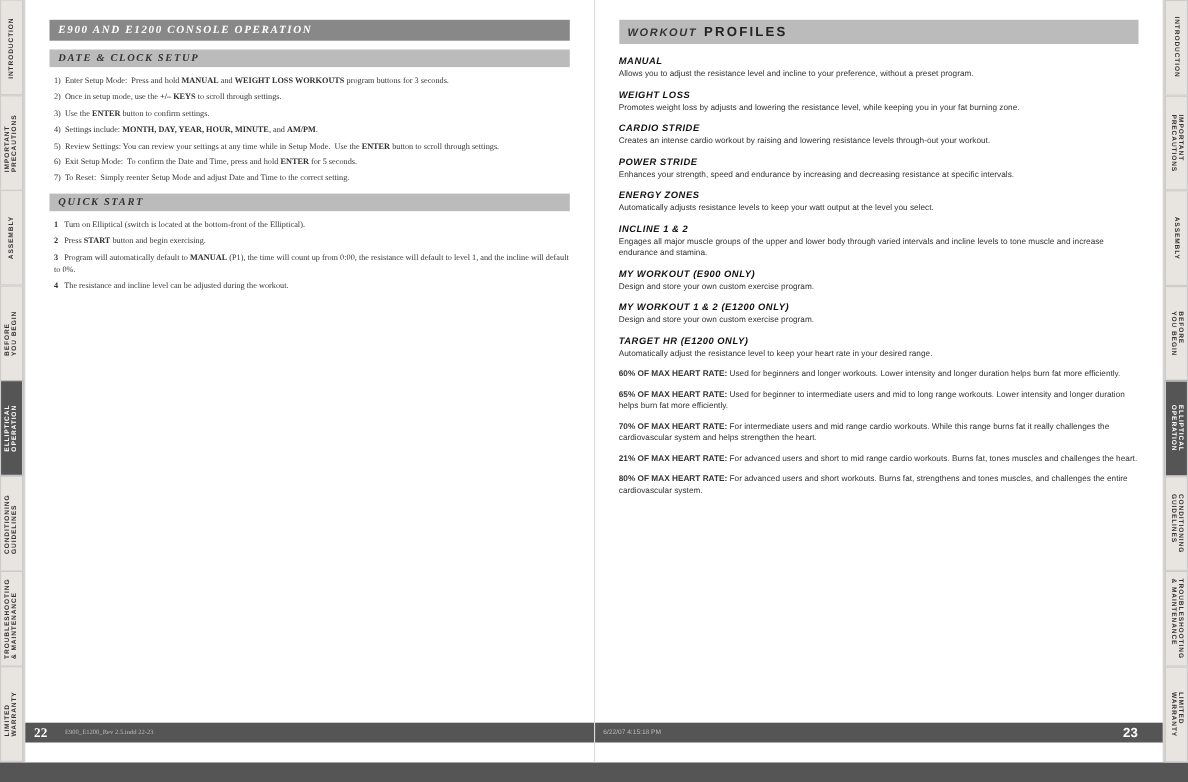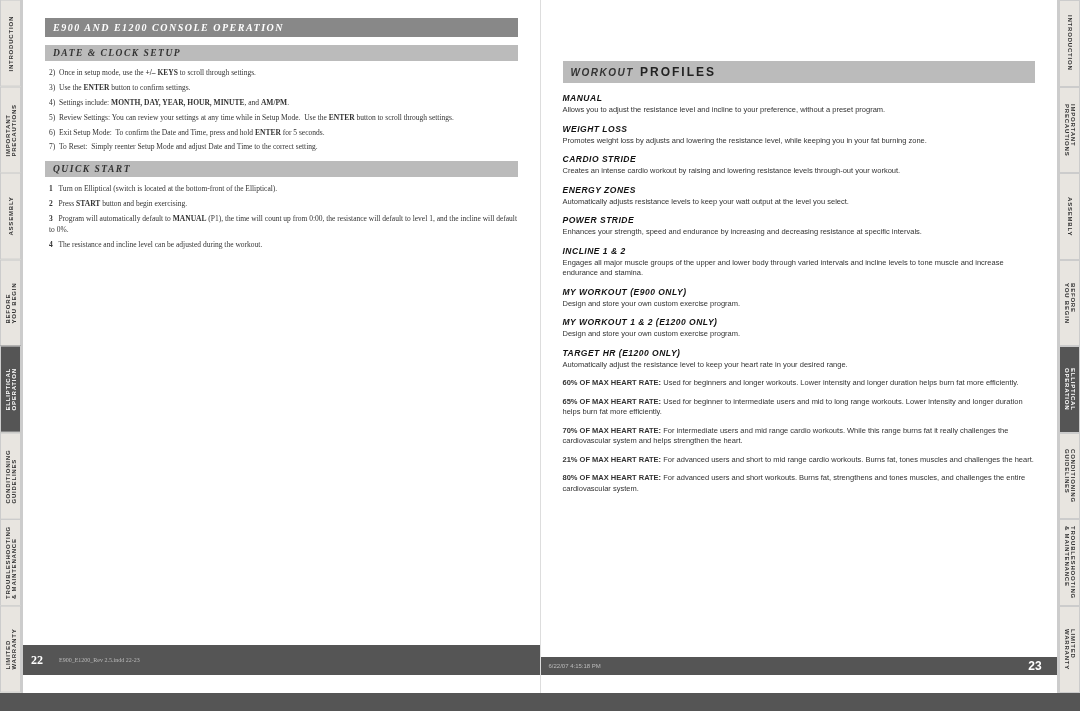--- a/index.html
+++ b/index.html
@@ -82,21 +82,20 @@
       border-right: 1px solid #ddd;
       position: relative;
       font-family: Liberation Serif, serif;
     }
 
     
     .right-page {
       flex: 1;
       padding: 18px 22px 12px 22px;
       position: relative;
-      margin-top: 43px;
     }
 
     
     .main-header {
       background: #888;
       color: white;
       font-style: italic;
       font-weight: bold;
       font-size: 10px;
       letter-spacing: 1.5px;
@@ -167,38 +166,39 @@
     <div class="side-tab" style="transform: rotate(180deg); font-size:6px;">LIMITED<br>WARRANTY</div>
   </div>
 
   <div class="main-content">
 
     <div class="left-page">
       <div class="main-header">E900 AND E1200 CONSOLE OPERATION</div>
       <div class="sub-header">DATE &amp; CLOCK SETUP</div>
 
       <div class="content-section">
+        <div class="list-item">1)&nbsp;&nbsp;Enter Setup Mode:&nbsp; Press and hold <b>MANUAL</b> and <b>WEIGHT LOSS WORKOUTS</b> program buttons for 3 seconds.</div>
         <div class="list-item">2)&nbsp;&nbsp;Once in setup mode, use the <b>+/– KEYS</b> to scroll through settings.</div>
         <div class="list-item">3)&nbsp;&nbsp;Use the <b>ENTER</b> button to confirm settings.</div>
         <div class="list-item">4)&nbsp;&nbsp;Settings include: <b>MONTH, DAY, YEAR, HOUR, MINUTE</b>, and <b>AM/PM</b>.</div>
         <div class="list-item">5)&nbsp;&nbsp;Review Settings: You can review your settings at any time while in Setup Mode.&nbsp; Use the <b>ENTER</b> button to scroll through settings.</div>
         <div class="list-item">6)&nbsp;&nbsp;Exit Setup Mode:&nbsp; To confirm the Date and Time, press and hold <b>ENTER</b> for 5 seconds.</div>
         <div class="list-item">7)&nbsp;&nbsp;To Reset:&nbsp; Simply reenter Setup Mode and adjust Date and Time to the correct setting.</div>
       </div>
 
       <div class="sub-header">QUICK START</div>
 
       <div class="content-section">
         <div class="list-item"><b>1</b>&nbsp;&nbsp;&nbsp;Turn on Elliptical (switch is located at the bottom-front of the Elliptical).</div>
         <div class="list-item"><b>2</b>&nbsp;&nbsp;&nbsp;Press <b>START</b> button and begin exercising.</div>
         <div class="list-item"><b>3</b>&nbsp;&nbsp;&nbsp;Program will automatically default to <b>MANUAL</b> (P1), the time will count up from 0:00, the resistance will default to level 1, and the incline will default to 0%.</div>
         <div class="list-item"><b>4</b>&nbsp;&nbsp;&nbsp;The resistance and incline level can be adjusted during the workout.</div>
       </div>
 
-      <div style="position:absolute; bottom:18px; left:0; right:0; display:flex; align-items:center; background:#555; height:30px; padding:0 8px;">
+      <div style="position:absolute; bottom:18px; left:0; right:0; display:flex; align-items:center; background:#555; height:18px; padding:0 8px;">
         <div style="color:white; font-weight:bold; font-size:12px; min-width:28px;">22</div>
         <div style="color:#bbb; font-size:6px; flex:1;">E900_E1200_Rev 2.5.indd  22-23</div>
       </div>
     </div>
 
     <div class="right-page">
       <div style="background:#bbb; padding: 4px 8px; margin-bottom:10px;">
         <span style="font-style:italic; font-weight:bold; font-size:10px; letter-spacing:1.5px; color:#333;">WORKOUT</span>
         <span style="font-weight:bold; font-size:12px; letter-spacing:2px; color:#222; margin-left:4px;">PROFILES</span>
       </div>
@@ -212,30 +212,30 @@
         <div class="section-title">WEIGHT LOSS</div>
         <div class="section-body">Promotes weight loss by adjusts and lowering the resistance level, while keeping you in your fat burning zone.</div>
       </div>
 
       <div class="content-section">
         <div class="section-title">CARDIO STRIDE</div>
         <div class="section-body">Creates an intense cardio workout by raising and lowering resistance levels through-out your workout.</div>
       </div>
 
       <div class="content-section">
+        <div class="section-title">POWER STRIDE</div>
+        <div class="section-body">Enhances your strength, speed and endurance by increasing and decreasing resistance at specific intervals.</div>
+      </div>
+
+      <div class="content-section">
         <div class="section-title">ENERGY ZONES</div>
         <div class="section-body">Automatically adjusts resistance levels to keep your watt output at the level you select.</div>
       </div>
 
       <div class="content-section">
-        <div class="section-title">POWER STRIDE</div>
-        <div class="section-body">Enhances your strength, speed and endurance by increasing and decreasing resistance at specific intervals.</div>
-      </div>
-
-      <div class="content-section">
         <div class="section-title">INCLINE 1 &amp; 2</div>
         <div class="section-body">Engages all major muscle groups of the upper and lower body through varied intervals and incline levels to tone muscle and increase endurance and stamina.</div>
       </div>
 
       <div class="content-section">
         <div class="section-title">MY WORKOUT  (E900 ONLY)</div>
         <div class="section-body">Design and store your own custom exercise program.</div>
       </div>
 
       <div class="content-section">
@@ -263,21 +263,21 @@
       <div class="content-section">
         <div class="section-body"><b>21% OF MAX HEART RATE:</b>  For advanced users and short to mid range cardio workouts.  Burns fat, tones muscles and challenges the heart.</div>
       </div>
 
       <div class="content-section">
         <div class="section-body"><b>80% OF MAX HEART RATE:</b>  For advanced users and short workouts.  Burns fat, strengthens and tones muscles, and challenges the entire cardiovascular system.</div>
       </div>
 
       <div style="position:absolute; bottom:18px; left:0; right:0; display:flex; align-items:center; justify-content:flex-end; background:#555; height:18px; padding:0 8px;">
         <div style="color:#bbb; font-size:6px; flex:1;">6/22/07  4:15:18 PM</div>
-        <div style="color:white; font-weight:bold; font-size:12px; min-width:28px; text-align:center;">23</div>
+        <div style="color:white; font-weight:bold; font-size:12px; min-width:28px; text-align:left;">23</div>
       </div>
     </div>
   </div>
 
   <div class="right-tabs">
     <div class="side-tab" style="font-size:6px; letter-spacing:0.8px;">INTRODUCTION</div>
     <div class="side-tab" style="font-size:6px;">IMPORTANT<br>PRECAUTIONS</div>
     <div class="side-tab" style="font-size:6px;">ASSEMBLY</div>
     <div class="side-tab" style="font-size:6px;">BEFORE<br>YOU BEGIN</div>
     <div class="side-tab active" style="font-size:6px;">ELLIPTICAL<br>OPERATION</div>

